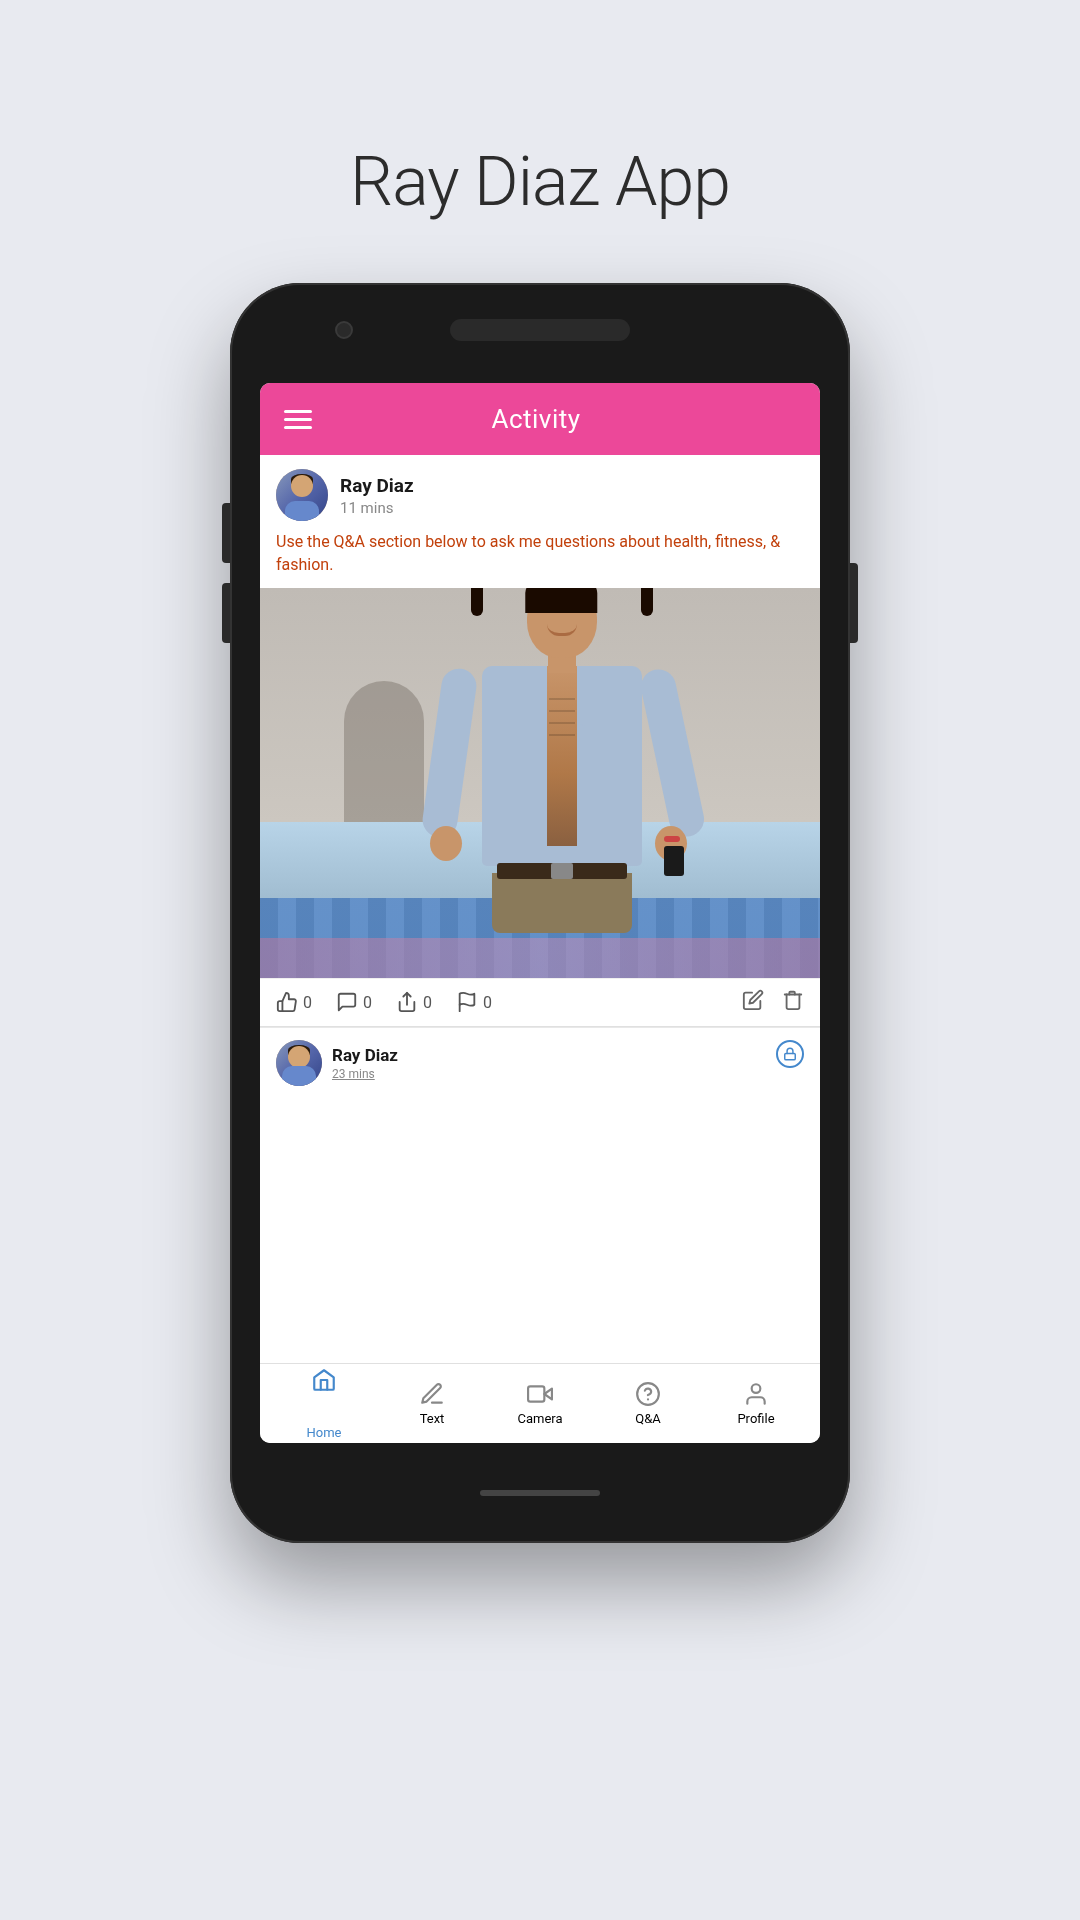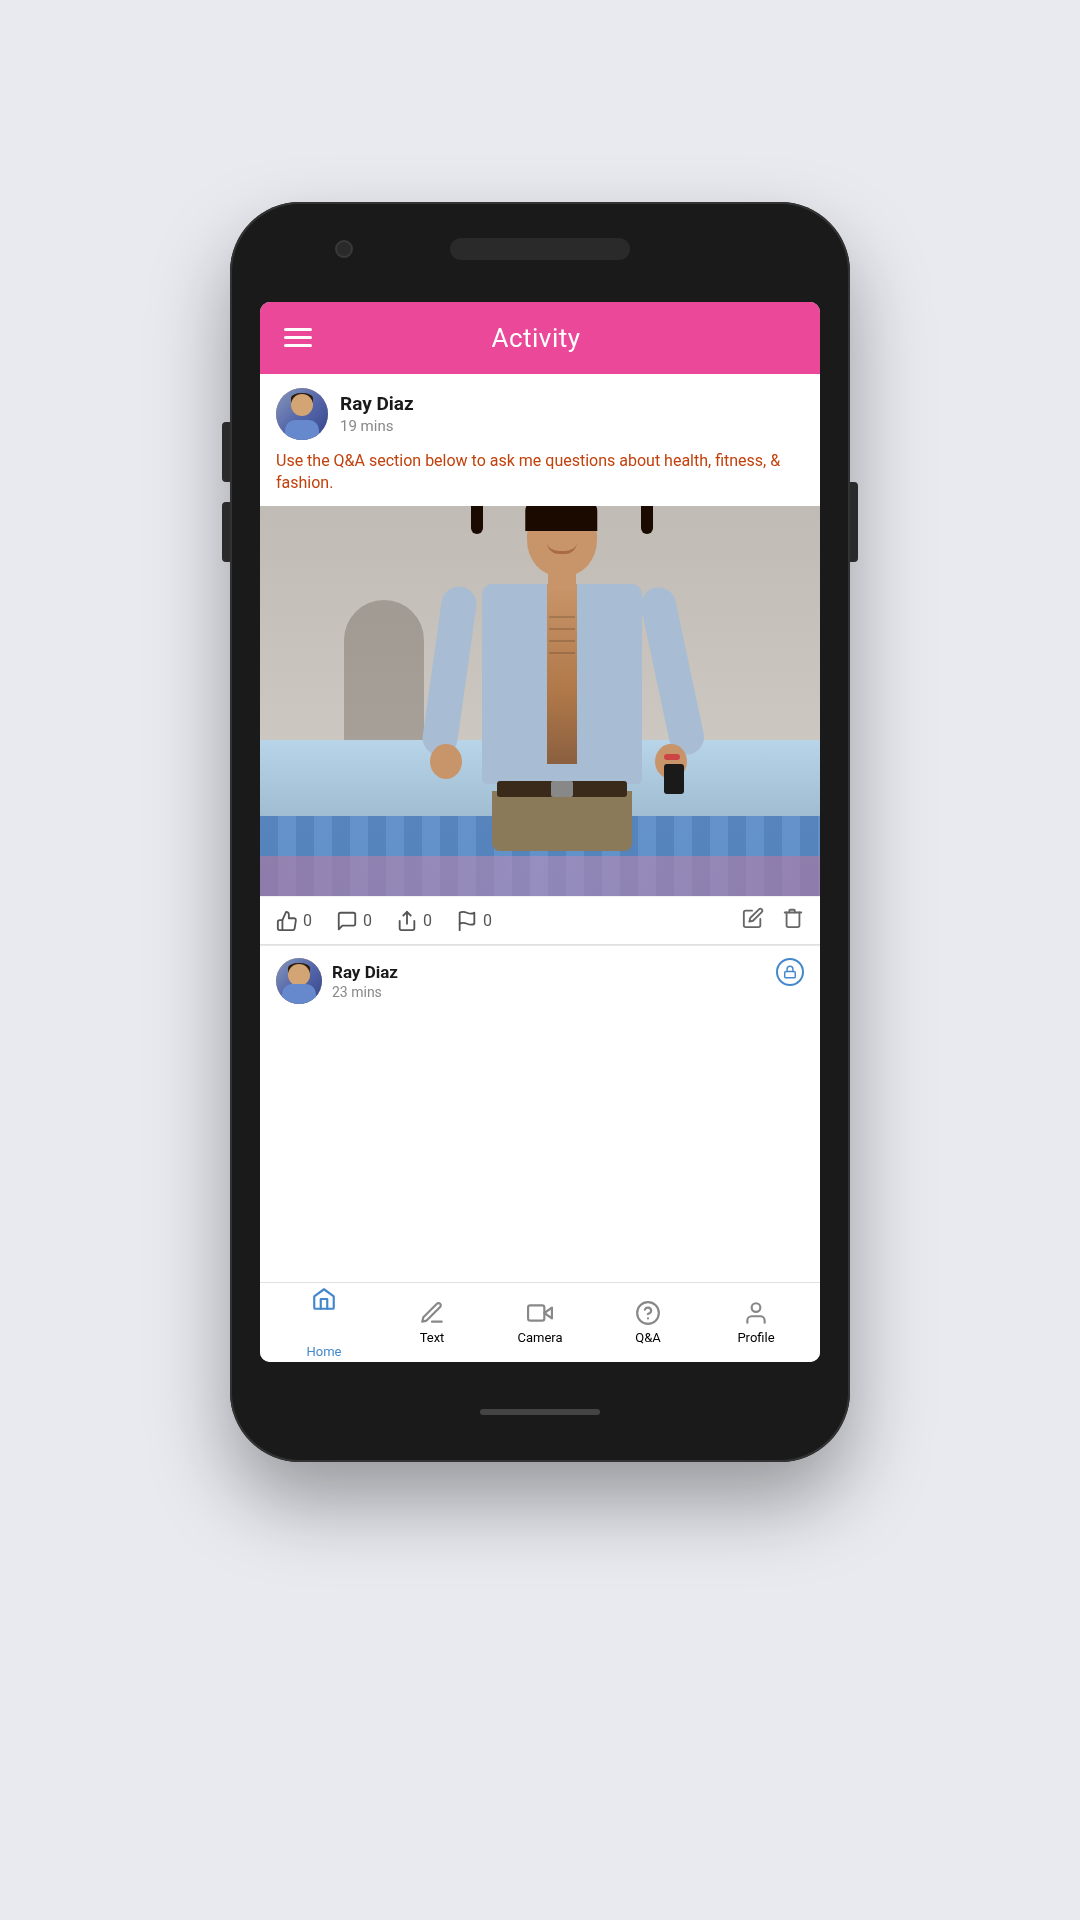--- a/index.html
+++ b/index.html
@@ -592,20 +592,21 @@
       stroke-width: 2;
       stroke-linecap: round;
       stroke-linejoin: round;
     }
   </style>
 </head>
 <body>
 
 <div class="page-title">
   <br>
+  <span>Ray Diaz App</span>
 </div>
 
 <div class="phone-shell">
   <div class="volume-btn vol-up"></div>
   <div class="volume-btn vol-down"></div>
   <div class="power-btn"></div>
 
   <div class="phone-top-bezel">
     <div class="camera"></div>
     <div class="speaker"></div>
@@ -629,21 +630,21 @@
         <div class="post-header">
           <div class="avatar">
             <div class="avatar-img">
               <div class="avatar-hair"></div>
               <div class="avatar-head"></div>
               <div class="avatar-body"></div>
             </div>
           </div>
           <div class="post-meta">
             <div class="post-author">Ray Diaz</div>
-            <div class="post-time">19 mins</div>
+            <div class="post-time">11 mins</div>
           </div>
         </div>
 
         <div class="post-text">
           <div class="post-text-body">Use the Q&amp;A section below to ask me questions about health, fitness, &amp; fashion.</div>
         </div>
 
         <div class="post-image">
           <div class="person-illustration">
             <div class="bg-wall"></div>
@@ -735,21 +736,21 @@
       <div class="post-preview">
         <div class="avatar" style="width:46px;height:46px;">
           <div class="avatar-img">
             <div class="avatar-hair"></div>
             <div class="avatar-head"></div>
             <div class="avatar-body"></div>
           </div>
         </div>
         <div class="post-meta" style="margin-left:10px;">
           <div class="post-author" style="font-size:17px;">Ray Diaz</div>
-          <div class="post-time" style="font-size:14px;">23 mins</div>
+          <div class="post-time" style="font-size:12px;text-decoration:underline;">23 mins</div>
         </div>
         <div class="lock-badge">
           <svg viewBox="0 0 24 24" width="14" height="14" fill="none" stroke="#4488cc" stroke-width="2.5" stroke-linecap="round" stroke-linejoin="round">
             <rect x="3" y="11" width="18" height="11" rx="2" ry="2"></rect>
             <path d="M7 11V7a5 5 0 0 1 10 0v4"></path>
           </svg>
         </div>
       </div>
 
     </div>

